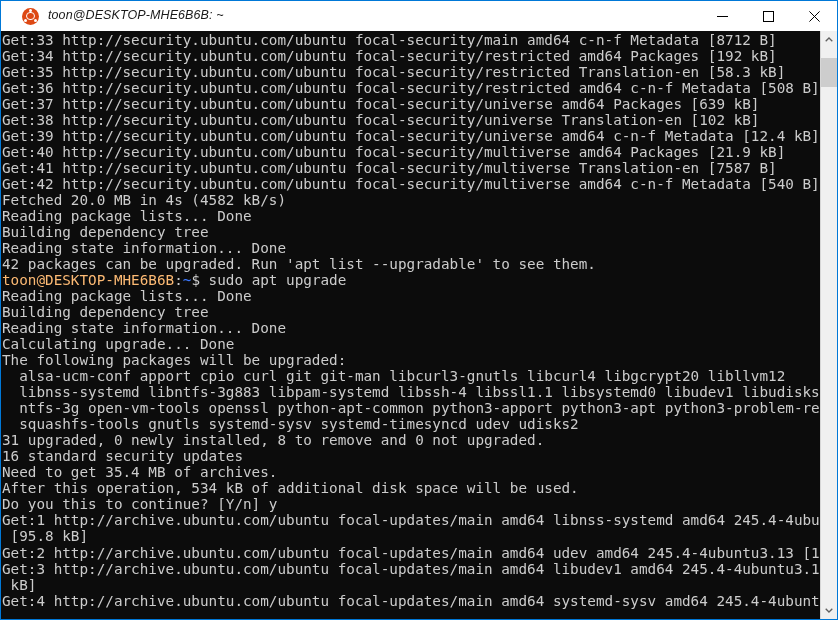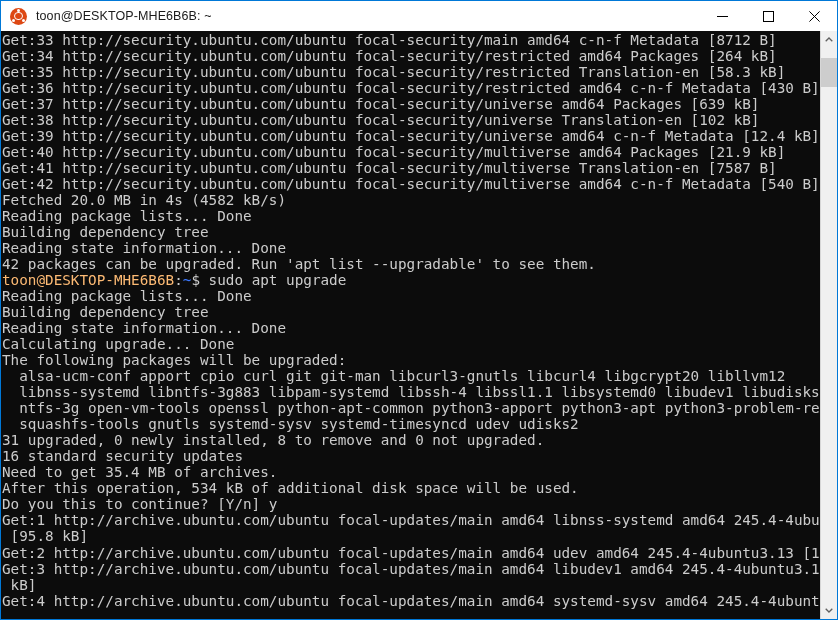--- a/index.html
+++ b/index.html
@@ -34,24 +34,25 @@
     border-top: 1px solid #0078d7;
     border-left: 1px solid #0078d7;
     border-right: 1px solid #0078d7;
     margin: 0 -1px;
     display: flex;
     align-items: center;
     box-sizing: border-box;
   }
   #title-left {
     display: flex;
-    align-items: center;
-    flex: 1;
-    padding-left: 9px;
-    overflow: hidden;
+    align-items: flex-start;
+    flex: 1;
+    padding-left: 21px;
+    overflow: hidden;
+    font-style: italic;
   }
   .app-icon {
     width: 17px;
     height: 17px;
     border-radius: 50%;
     background: #dd4814;
     position: relative;
     flex: 0 0 auto;
     margin-right: 9px;
   }
@@ -186,23 +187,23 @@
       </div>
     </div>
   </div>
 
   <div id="terminal-area">
 
     <div id="screen">
 
       <div id="block-pre">
           <div class="line">Get:33 http://security.ubuntu.com/ubuntu focal-security/main amd64 c-n-f Metadata [8712 B]</div>
-          <div class="line">Get:34 http://security.ubuntu.com/ubuntu focal-security/restricted amd64 Packages [264 kB]</div>
+          <div class="line">Get:34 http://security.ubuntu.com/ubuntu focal-security/restricted amd64 Packages [192 kB]</div>
           <div class="line">Get:35 http://security.ubuntu.com/ubuntu focal-security/restricted Translation-en [58.3 kB]</div>
-          <div class="line">Get:36 http://security.ubuntu.com/ubuntu focal-security/restricted amd64 c-n-f Metadata [430 B]</div>
+          <div class="line">Get:36 http://security.ubuntu.com/ubuntu focal-security/restricted amd64 c-n-f Metadata [508 B]</div>
           <div class="line">Get:37 http://security.ubuntu.com/ubuntu focal-security/universe amd64 Packages [639 kB]</div>
           <div class="line">Get:38 http://security.ubuntu.com/ubuntu focal-security/universe Translation-en [102 kB]</div>
           <div class="line">Get:39 http://security.ubuntu.com/ubuntu focal-security/universe amd64 c-n-f Metadata [12.4 kB]</div>
           <div class="line">Get:40 http://security.ubuntu.com/ubuntu focal-security/multiverse amd64 Packages [21.9 kB]</div>
           <div class="line">Get:41 http://security.ubuntu.com/ubuntu focal-security/multiverse Translation-en [7587 B]</div>
           <div class="line">Get:42 http://security.ubuntu.com/ubuntu focal-security/multiverse amd64 c-n-f Metadata [540 B]</div>
           <div class="line">Fetched 20.0 MB in 4s (4582 kB/s)</div>
           <div class="line">Reading package lists... Done</div>
           <div class="line">Building dependency tree</div>
           <div class="line">Reading state information... Done</div>

